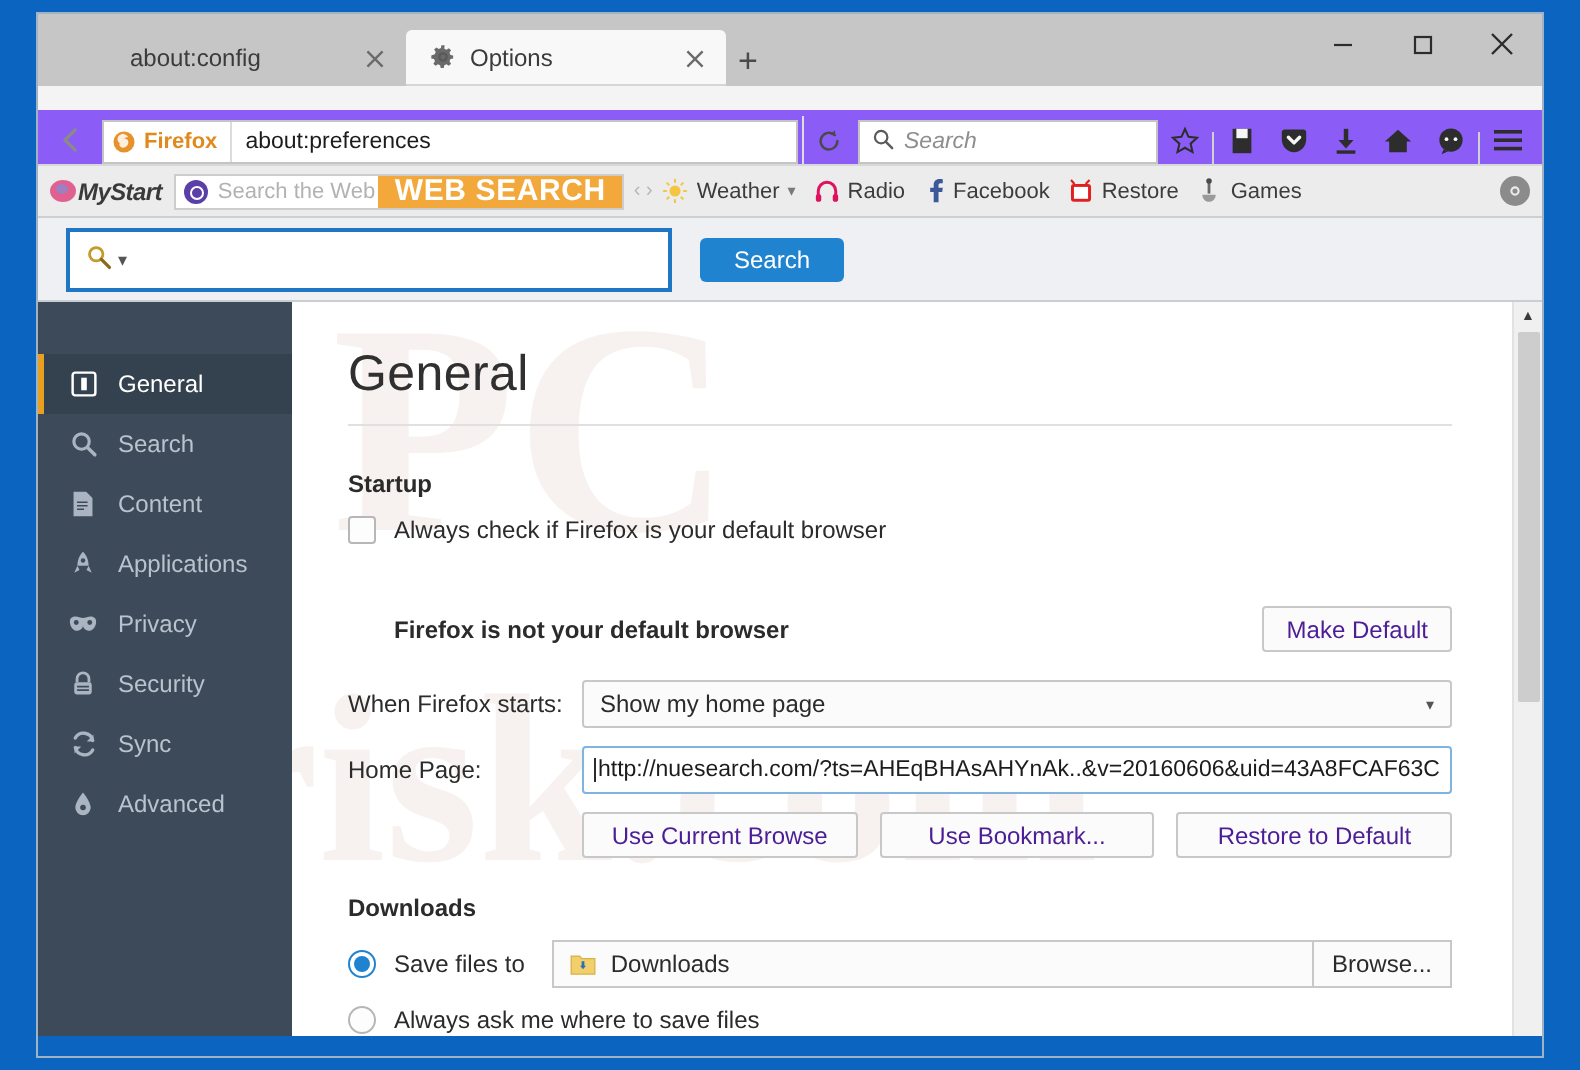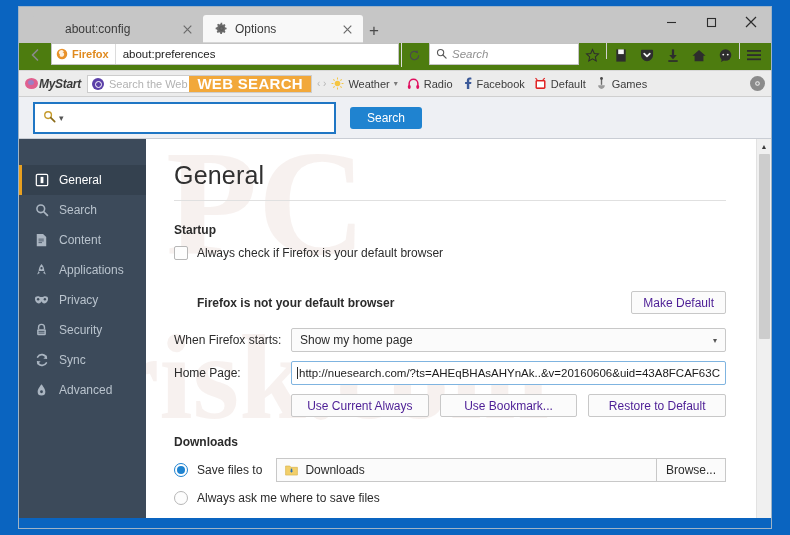--- a/index.html
+++ b/index.html
@@ -70,25 +70,26 @@
   .wc {
     width: 40px; height: 30px;
     display: flex; align-items: center; justify-content: center;
     color: #2c2c2c;
   }
   .wc svg { display: block; }
 
   
   #navbar {
     height: 28px;
-    background: #4d7c0f;
+    background: #8b5cf6;
     border-bottom: 1px solid #d8d8d8;
-    display: flex; align-items: flex-start;
+    display: flex; align-items: flex-end;
     padding: 0 4px;
     flex: 0 0 auto;
+    margin-top: 12px;
   }
   #backbtn {
     width: 26px; height: 24px;
     display: flex; align-items: center; justify-content: center;
     color: #8a8a8a; flex: 0 0 auto;
   }
   #urlbar {
     flex: 1 1 auto; height: 22px; min-width: 0;
     background: #ffffff;
     border: 1px solid #c4c4c4;
@@ -632,21 +633,21 @@
       </div>
 
       <div class="mslink">
         <span class="mi">
           <svg width="13" height="13" viewBox="0 0 14 14">
               <path d="M3.5 3.2 L1.6 1.1 M9.5 3.2 L11.6 1.1" stroke="#e02020" stroke-width="1.2"></path>
               <rect x="1.6" y="3.2" width="10.8" height="9.6" rx="1.6" fill="#e02020"></rect>
               <rect x="3.2" y="4.8" width="7.6" height="6.4" fill="#fff"></rect>
             </svg>
         </span>
-        <span>Default</span>
+        <span>Restore</span>
       </div>
 
       <div class="mslink">
         <span class="mi">
           <svg width="13" height="13" viewBox="0 0 14 14">
               <path d="M7 1.2 L7 8.4" stroke="#6a6a6a" stroke-width="1.5"></path>
               <circle cx="7" cy="1.6" r="1.5" fill="#4a4a4a"></circle>
               <path d="M3.4 9 C3.4 11.2 5 12.8 7 12.8 C9 12.8 10.6 11.2 10.6 9 Z" fill="#9a9a9a"></path>
             </svg>
         </span>
@@ -798,21 +799,21 @@
           </div>
 
           <div class="fieldrow">
             <span class="fieldlabel">Home Page:</span>
             <span class="textbox">
               <span class="tv">http://nuesearch.com/?ts=AHEqBHAsAHYnAk..&amp;v=20160606&amp;uid=43A8FCAF63CC6CC0F</span>
             </span>
           </div>
 
           <div id="threebtns">
-            <span class="btn">Use Current Always</span>
+            <span class="btn">Use Current Browse</span>
             <span class="btn">Use Bookmark...</span>
             <span class="btn">Restore to Default</span>
           </div>
 
           <div class="grouphdr">Downloads</div>
 
           <div class="row">
             <span class="radio on"></span>
             <span class="lbl">Save files to</span>
             <span id="dlpathwrap">

